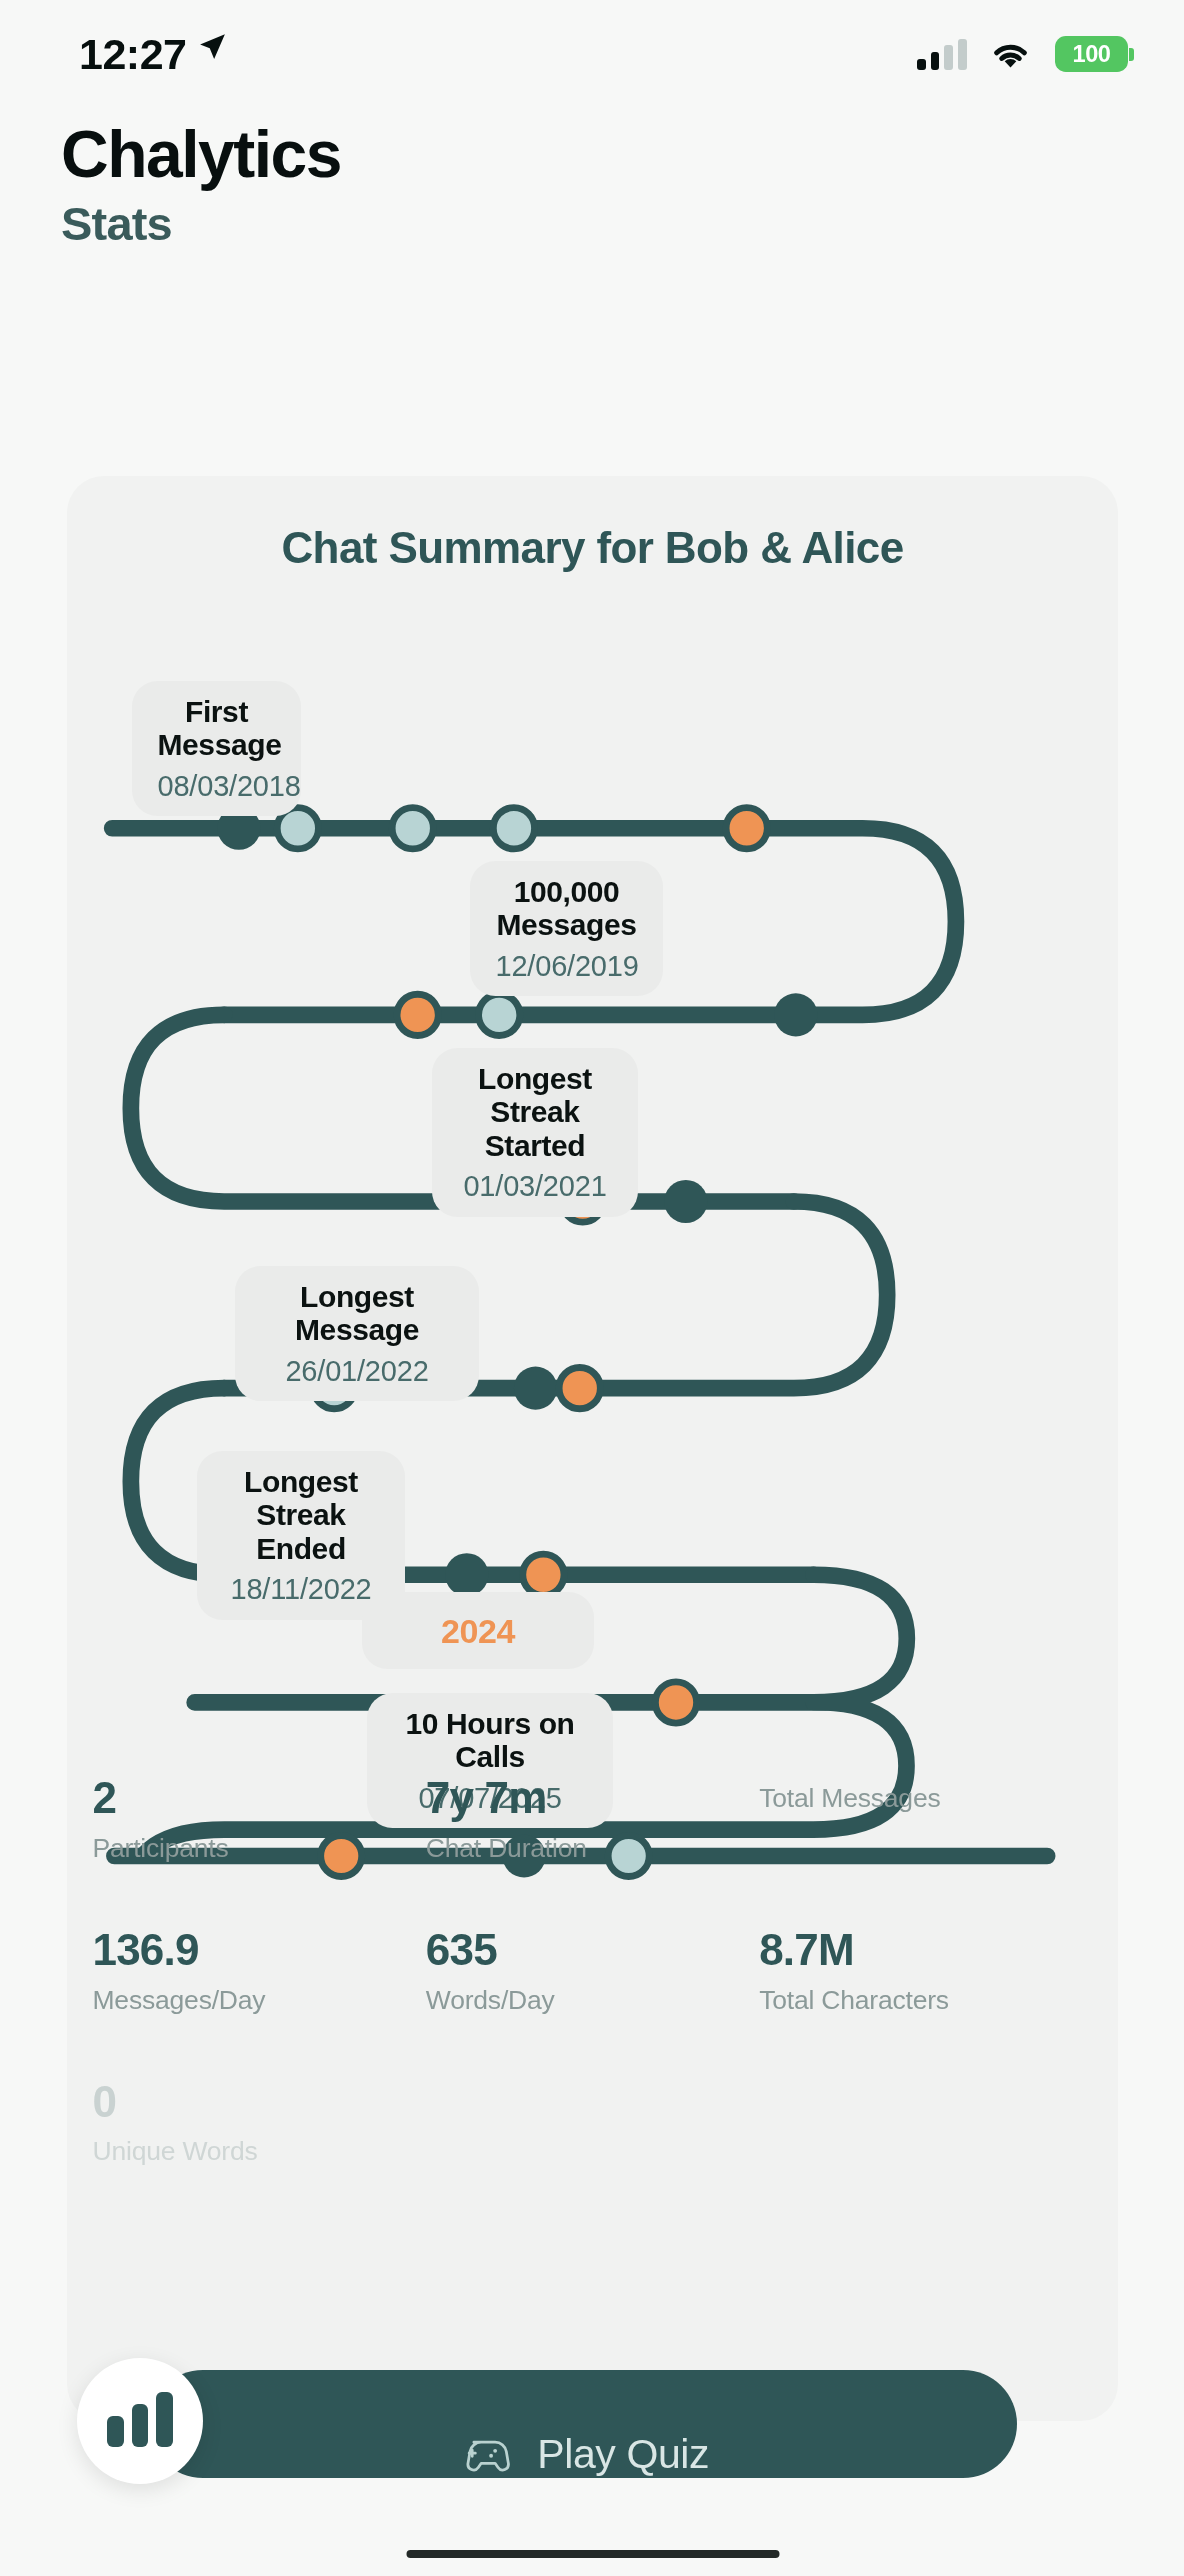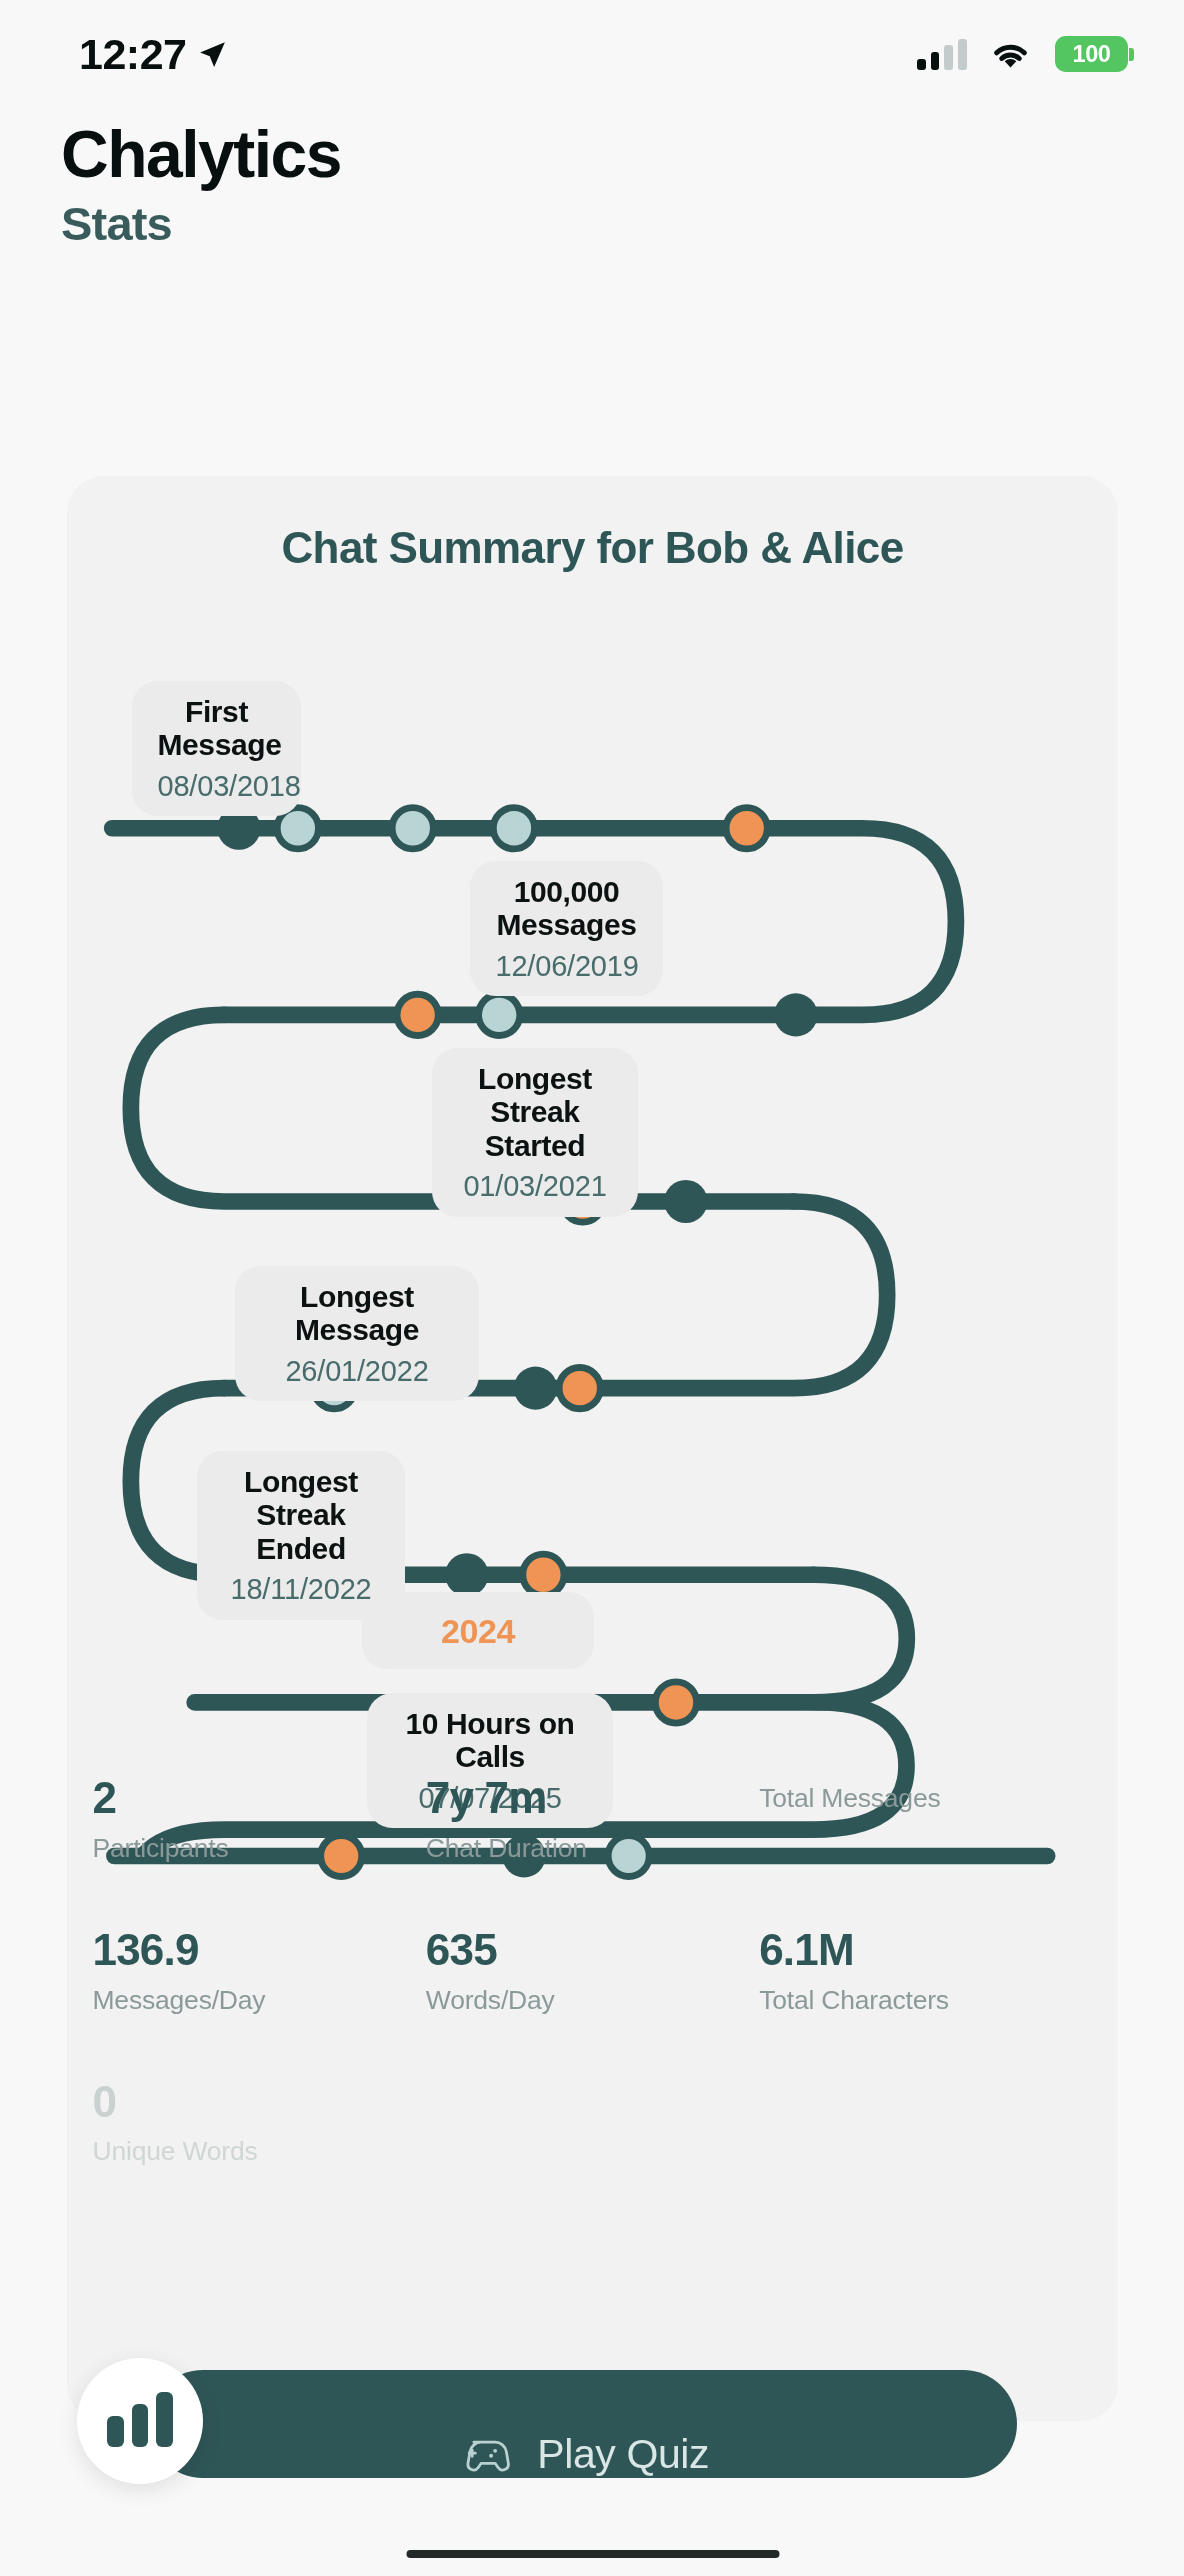--- a/index.html
+++ b/index.html
@@ -12,21 +12,21 @@
   }
 
   
   .statusbar{
     position:absolute; top:0; left:0; width:1185px; height:108px;
     display:flex; align-items:center; justify-content:space-between;
     padding:0 57px 0 79px;
   }
   .status-time{
     font-size:43px; font-weight:700; color:#07100f; letter-spacing:-0.5px;
-    display:flex; align-items:center; gap:10px;
+    display:flex; gap:10px;
   }
   .loc-arrow{ display:block; }
   .status-right{ display:flex; align-items:center; gap:23.6px; }
   .sig{ display:flex; align-items:flex-end; gap:4.9px; height:31px; }
   .sig i{ display:block; width:8.8px; background:#07100f; border-radius:2.9px; }
   .sig i:nth-child(1){ height:10.8px; }
   .sig i:nth-child(2){ height:17.7px; }
   .sig i:nth-child(3){ height:24.6px; background:#c3cccb; }
   .sig i:nth-child(4){ height:31px; background:#c3cccb; }
   .batt{
@@ -278,21 +278,21 @@
     </div>
     <div class="stat">
       <div class="stat-value">136.9</div>
       <div class="stat-label">Messages/Day</div>
     </div>
     <div class="stat">
       <div class="stat-value">635</div>
       <div class="stat-label">Words/Day</div>
     </div>
     <div class="stat">
-      <div class="stat-value">6.1M</div>
+      <div class="stat-value">8.7M</div>
       <div class="stat-label">Total Characters</div>
     </div>
     <div class="stat faded">
       <div class="stat-value">0</div>
       <div class="stat-label">Unique Words</div>
     </div>
     <div class="stat faded">
       <div class="stat-value"></div>
       <div class="stat-label"></div>
     </div>

